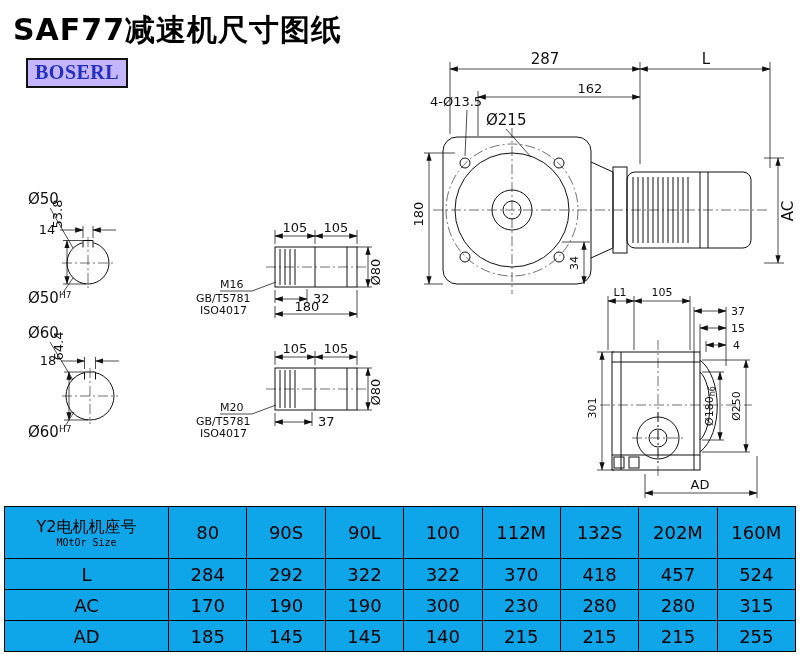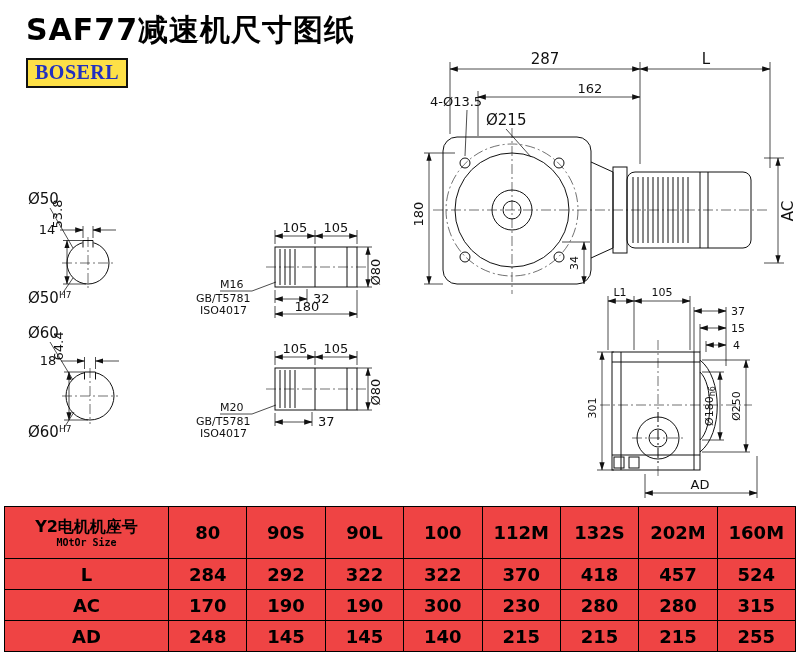--- a/index.html
+++ b/index.html
@@ -1,35 +1,35 @@
 <!DOCTYPE html>
 <html><head>
 <meta charset="utf-8">
 <style>
   html,body{margin:0;padding:0;background:#fff}
   body{width:800px;height:654px;position:relative;overflow:hidden;
        font-family:"DejaVu Sans","Liberation Sans",sans-serif;color:#000}
-  .title{position:absolute;left:26px;top:10px;font-size:30px;font-weight:bold;
+  .title{position:absolute;left:13px;top:10px;font-size:30px;font-weight:bold;
          letter-spacing:1px;white-space:nowrap}
   .logo{position:absolute;left:26px;top:58px;border:2px solid #111;
         padding:1px 7px 2px;color:#2230c0;font-family:"Liberation Serif","DejaVu Serif",serif;
-        font-weight:bold;font-size:20px;letter-spacing:.5px;background:#fde047}
+        font-weight:bold;font-size:20px;letter-spacing:.5px;background:#c4b5fd}
   svg{position:absolute;left:0;top:0}
   svg .ln{stroke:#111;stroke-width:1;fill:none}
   svg .dim{stroke:#111;stroke-width:.75;fill:none}
   svg .cl{stroke:#111;stroke-width:.6;fill:none;stroke-dasharray:10 3 2 3}
   svg .wh{fill:#fff;stroke:none}
   svg text{fill:#111;stroke:none}
   .lbl{font-size:13px}
   .lbl-lg{font-size:15px}
   .lbl-sm{font-size:11px}
   .dim-table{position:absolute;left:4px;top:506px;width:792px;border-collapse:collapse;
              table-layout:fixed;text-align:center}
-  .dim-table th,.dim-table td{border:1px solid #000;font-weight:700;padding:4px;
-             font-size:18px;background:#ef4444}
+  .dim-table th,.dim-table td{border:1px solid #000;font-weight:400;padding:4px;
+             font-size:18px;background:#0ea5e9}
   .dim-table col.c0{width:164px}
   .dim-table tr{height:31px}
   .dim-table tr.hdr{height:52px}
   .h1{font-size:16px;line-height:1.35}
   .h2{font-size:10px;font-family:"DejaVu Sans Mono","Liberation Mono",monospace;line-height:1.2}
 </style>
 </head>
 <body>
 
 <div class="title">SAF77减速机尺寸图纸</div>
@@ -299,21 +299,21 @@
       <td>190</td>
       <td>190</td>
       <td>300</td>
       <td>230</td>
       <td>280</td>
       <td>280</td>
       <td>315</td>
     </tr>
     <tr>
       <th>AD</th>
-      <td>248</td>
+      <td>185</td>
       <td>145</td>
       <td>145</td>
       <td>140</td>
       <td>215</td>
       <td>215</td>
       <td>215</td>
       <td>255</td>
     </tr>
   </tbody>
 </table>

